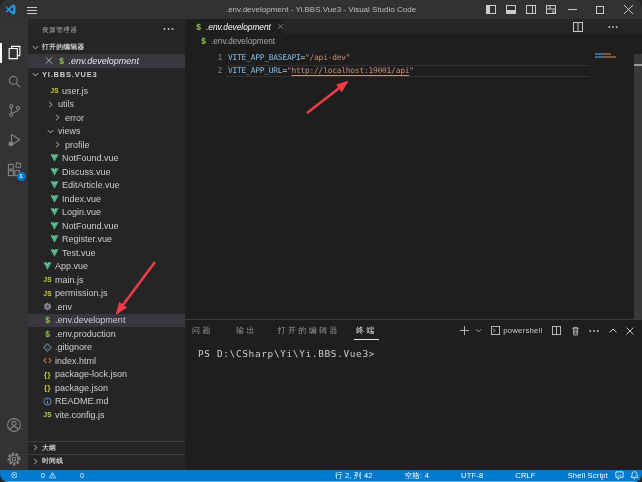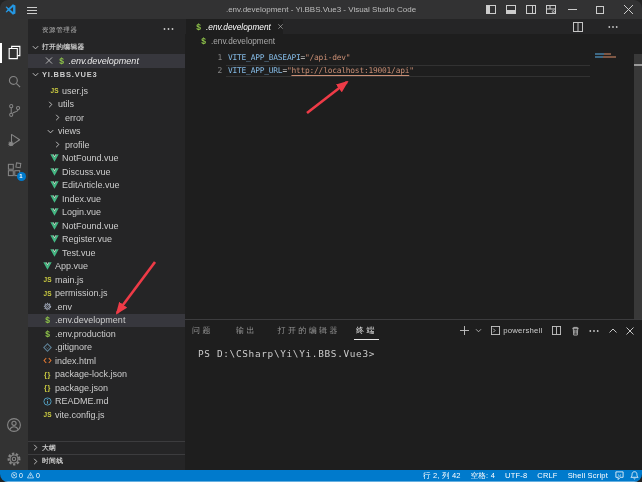--- a/index.html
+++ b/index.html
@@ -84,21 +84,21 @@
   .panel-tab.active:after { content:""; position:absolute; left:-2px; width:25px; bottom:1.5px; height:1px; background:#e7e7e7; }
   .panel-actions { position:absolute; right:8px; top:0; height:21px; display:flex; align-items:center; gap:9.5px; color:#c5c5c5; }
   .shell-picker { display:flex; align-items:center; gap:3px; }
   .shell-label { font-size:7.8px; letter-spacing:0.2px; color:#cccccc; }
   .terminal-line { position:absolute; left:13px; top:27.5px; font-family:"DejaVu Sans Mono", monospace; font-size:9.4px; letter-spacing:0.68px; color:#cccccc; white-space:pre; }
 
   
   .statusbar { position:absolute; left:0; top:470px; width:642px; height:12px; background:#007acc; color:#ffffff; font-size:7.5px; border-bottom:1px solid rgba(255,255,255,0.4); }
   .sb-left { position:absolute; left:10.5px; top:0; height:11px; display:flex; align-items:center; gap:2px; font-size:7px; }
   .sb-right { position:absolute; right:3px; top:0; height:11px; display:flex; align-items:center; gap:10px; }
-  .sb-item { white-space:nowrap; letter-spacing:0.2px; }
+  .sb-item { white-space:nowrap; letter-spacing:0.2px;margin-left:22px; }
 
   
   .annotations { position:absolute; left:0; top:0; width:642px; height:482px; pointer-events:none; z-index:50; }
 .cjk-label { font-size:6.8px; letter-spacing:0.3px; }
 </style>
 </head>
 <body>
 
 <div class="window">
 

